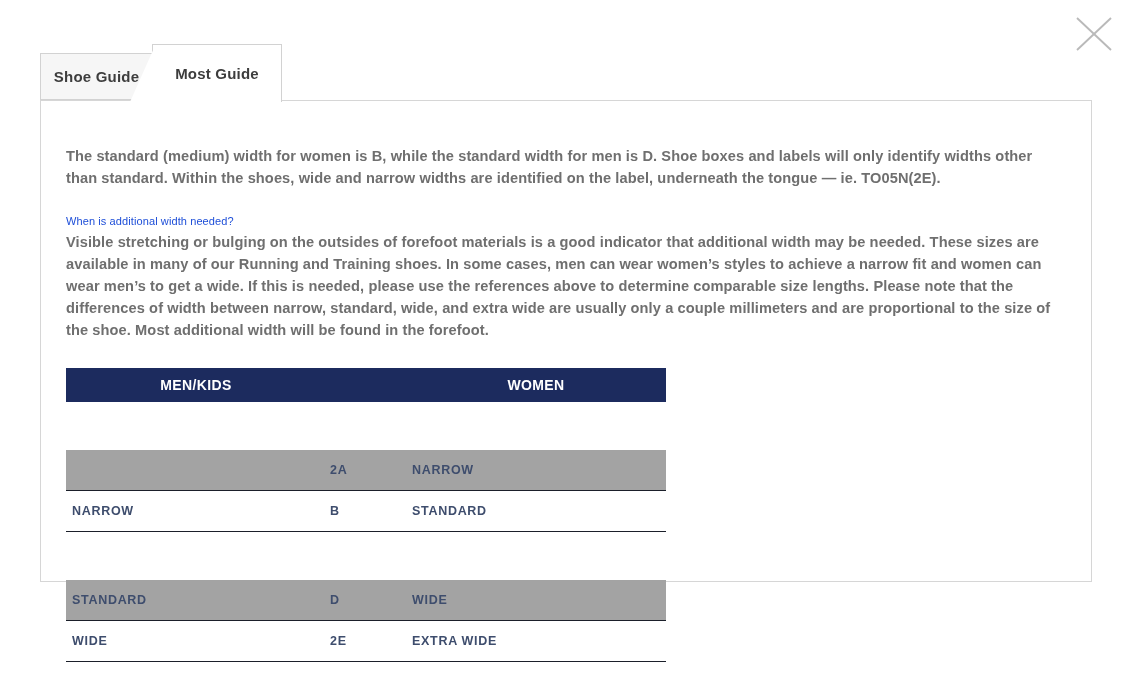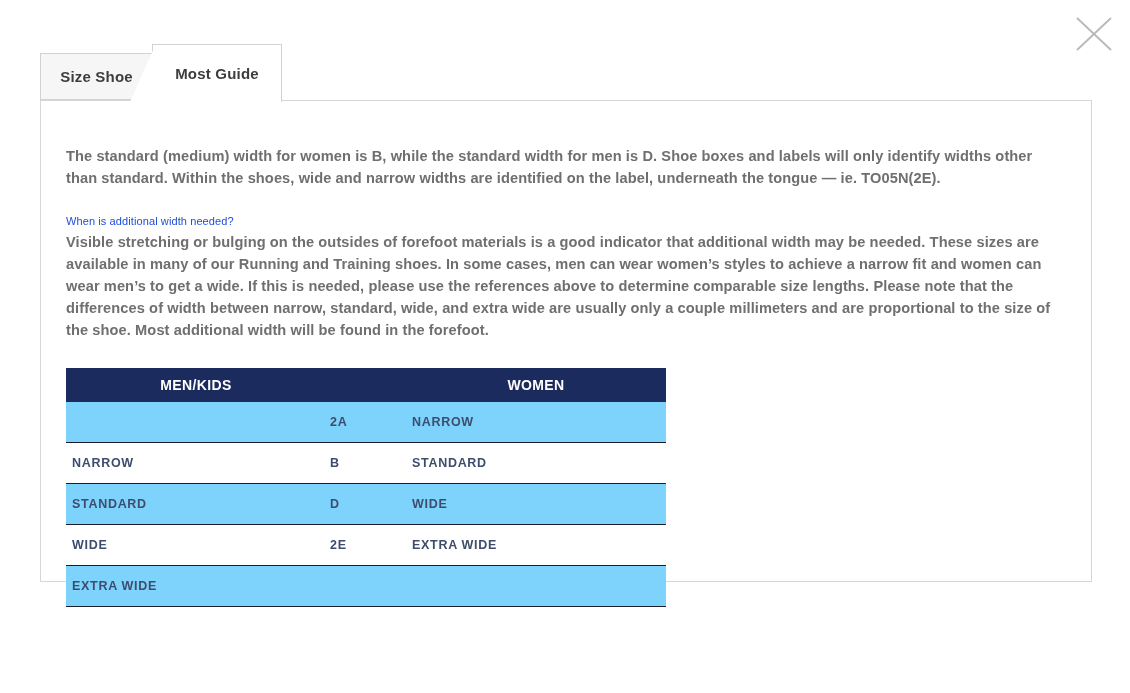--- a/index.html
+++ b/index.html
@@ -83,21 +83,21 @@
     display: flex; align-items: center; justify-content: center;
     color: #ffffff; font-size: 14px; font-weight: bold;
     letter-spacing: 0.4px;
   }
   .wt-row {
     display: grid; grid-template-columns: 260px 80px 260px;
     height: 41px;
     background: #ffffff;
     border-bottom: 1px solid #1b1f2a;
   }
-  .wt-row.alt { background: #7dd3fc; }
+  .wt-row.alt { background: #a3a3a3; margin-top: 48px; }
   .wt-row .cell {
     display: flex; align-items: center;
     font-size: 12.5px; font-weight: 600;
     color: #3e4d6d; letter-spacing: 0.7px;
   }
   .wt-row .cell.c-men   { padding-left: 6px; }
   .wt-row .cell.c-code  { padding-left: 4px; }
   .wt-row .cell.c-women { padding-left: 6px; }
 </style>
 </head>
@@ -107,21 +107,21 @@
   <span style="display:flex;">
     <svg width="38" height="36" viewBox="0 0 38 36">
       <line x1="2" y1="2" x2="36" y2="34" stroke="#b9b9b9" stroke-width="1.8"></line>
       <line x1="36" y1="2" x2="2" y2="34" stroke="#b9b9b9" stroke-width="1.8"></line>
     </svg>
   </span>
 </button>
 
 <div class="tabs" id="tabs">
     <div class="tab inactive">
-      <span>Size Shoe</span>
+      <span>Shoe Guide</span>
     </div>
     <div class="tab active">
       <span>Most Guide</span>
     </div>
   </div>
 
 <div class="panel">
   <div class="panel-content">
     <p class="para">The standard (medium) width for women is B, while the standard width for men is D. Shoe boxes and labels will only identify widths other than standard. Within the shoes, wide and narrow widths are identified on the label, underneath the tongue — ie. TO05N(2E).</p>
     <div class="para-block-2">

